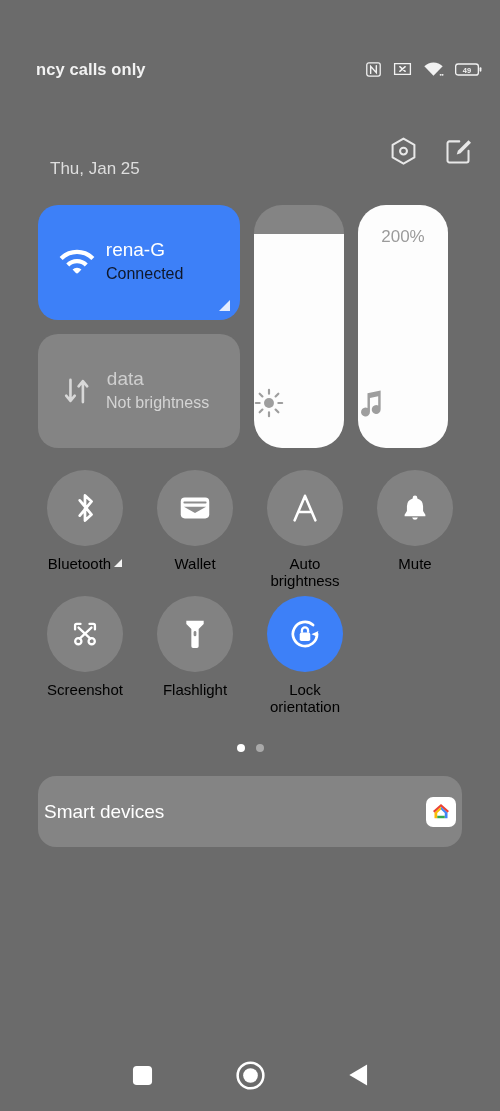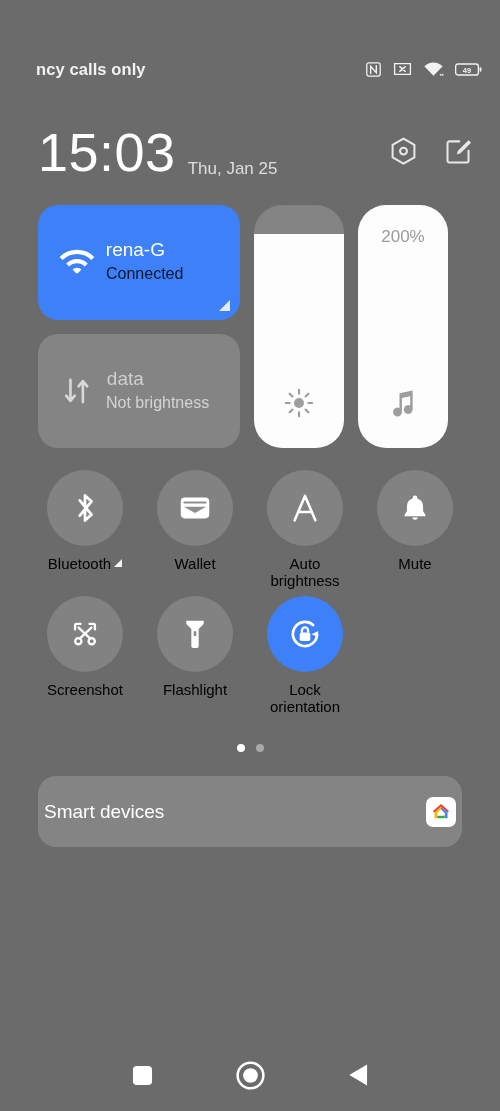--- a/index.html
+++ b/index.html
@@ -73,21 +73,21 @@
     width:0; height:0; border-style:solid;
     border-width:0 0 11px 11px;
     border-color:transparent transparent rgba(255,255,255,.85) transparent;
   }
 
   
   .slider {
     position:relative; width:90px; height:243px;
     border-radius:28px; overflow:hidden;
     background:rgba(255,255,255,.17);
-    display:flex; align-items:flex-end; justify-content:center;
+    display:flex; align-items:flex-end; 
   }
   .slider-fill {
     position:absolute; left:0; bottom:0; width:100%;
     background:#fdfdfd;
   }
   .slider-glyph { position:relative; z-index:2; margin-bottom:26px; }
   .slider-value {
     position:absolute; z-index:2; top:22px; left:0; width:100%;
     text-align:center; font-size:17px; color:#9b9b9b;
   }
@@ -169,21 +169,20 @@
     </svg>
     <svg class="sicon" width="27" height="15" viewBox="0 0 38 20">
       <rect x="0.9" y="2.2" width="32" height="15.6" rx="3.4" fill="none" stroke="#f2f2f2" stroke-width="1.9"></rect>
       <rect x="34.6" y="7" width="2.6" height="6" rx="1.1" fill="#f2f2f2"></rect>
       <text x="16.9" y="14.4" font-family="Liberation Sans, sans-serif" font-size="10.5" font-weight="bold" fill="#f2f2f2" text-anchor="middle">49</text>
     </svg>
   </div>
 </div>
 
 <div id="clock-row">
-  <div id="clock-time">15:03</div>
   <div id="clock-date">Thu, Jan 25</div>
   <div id="header-actions">
     <svg width="27" height="29" viewBox="0 0 28 30">
       <path d="M14 1.6 25.3 8.1v13L14 27.6 2.7 21.1v-13z" fill="none" stroke="#e8e8e8" stroke-width="2.1" stroke-linejoin="round"></path>
       <circle cx="14" cy="14.6" r="3.6" fill="none" stroke="#e8e8e8" stroke-width="2.1"></circle>
     </svg>
     <svg width="27" height="27" viewBox="0 0 28 28">
       <path d="M24.4 13.2v10.1a2 2 0 0 1-2 2H4.6a2 2 0 0 1-2-2V5.5a2 2 0 0 1 2-2h10.2" fill="none" stroke="#e8e8e8" stroke-width="2.1" stroke-linecap="round"></path>
       <path d="M25.2 2.4 13.4 14.2l-1.3 4.2 4.2-1.3L28 5.2z" fill="#e8e8e8" transform="scale(.93) translate(1,0)"></path>
     </svg>

